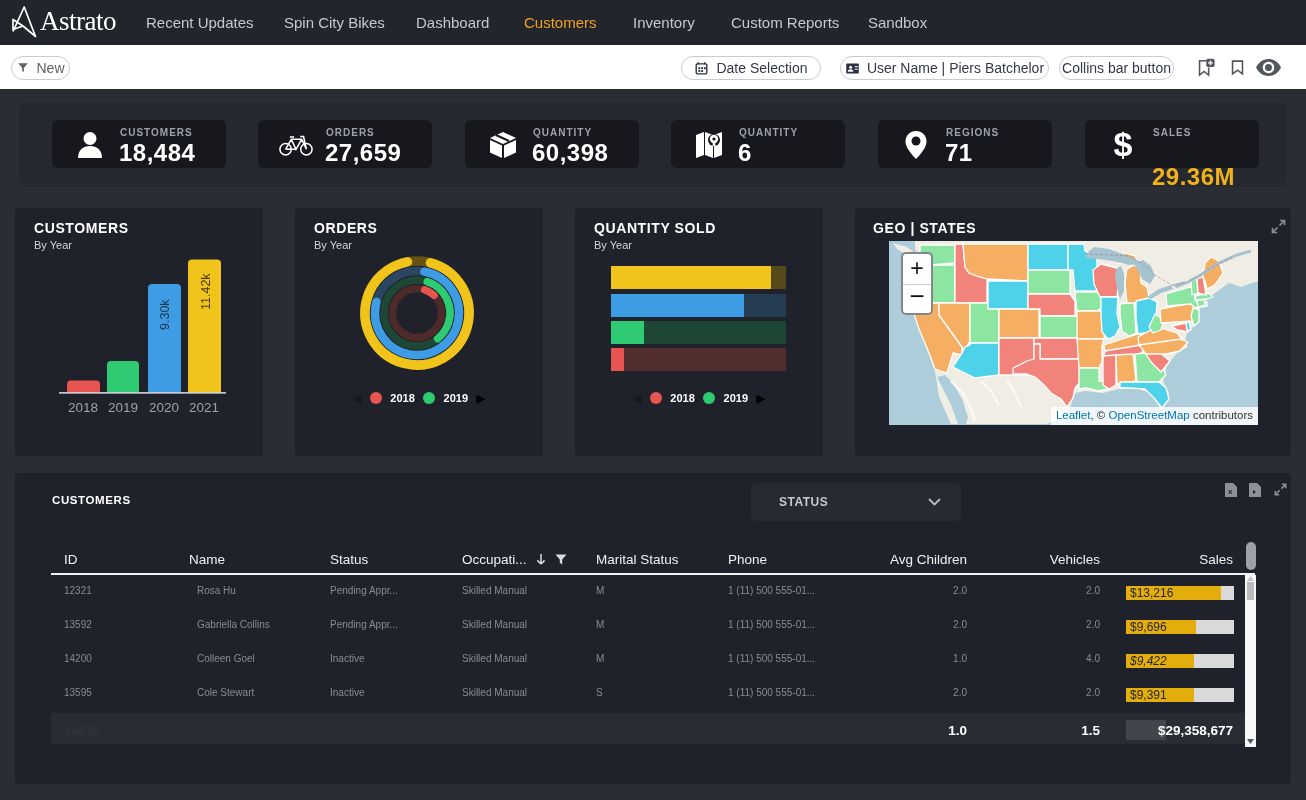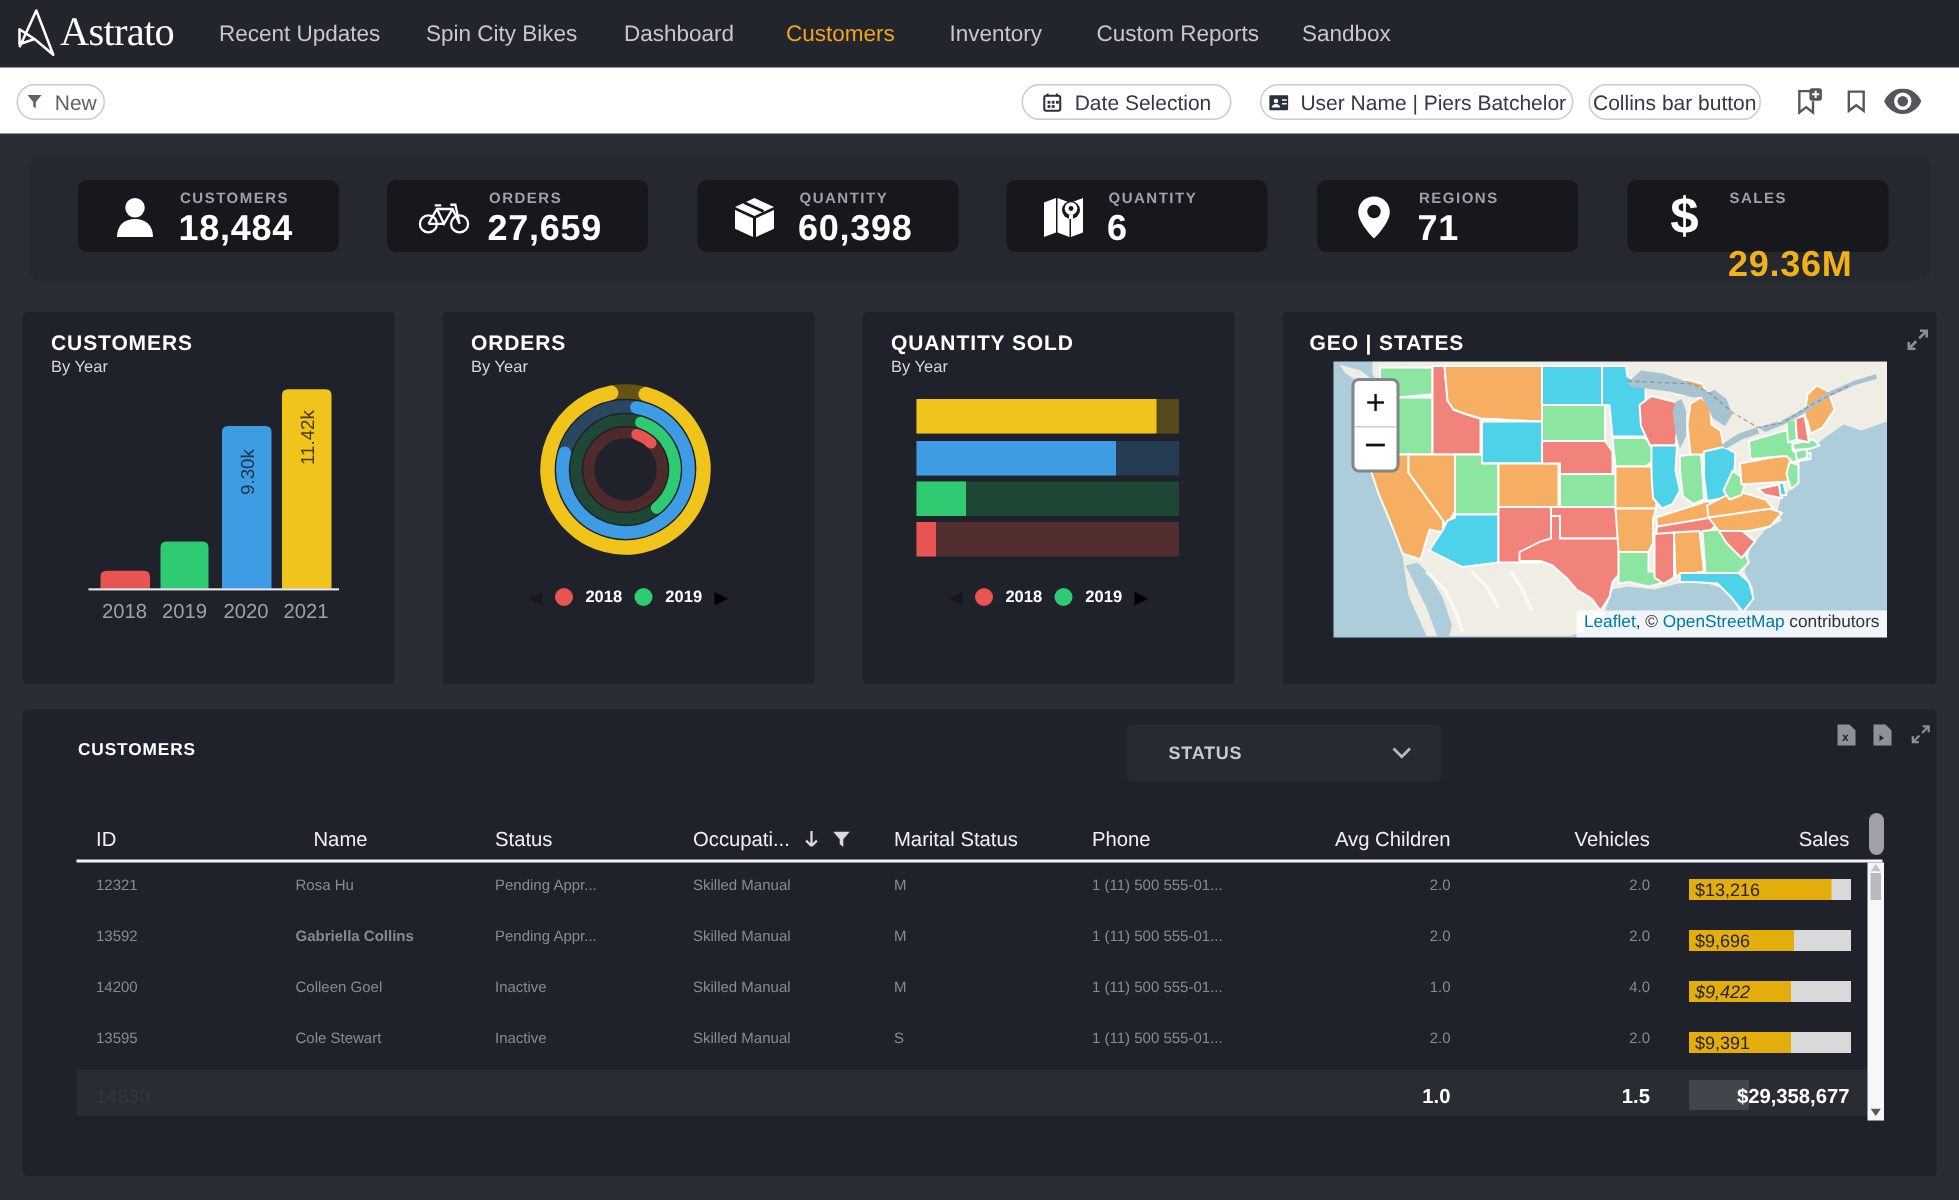--- a/index.html
+++ b/index.html
@@ -345,21 +345,21 @@
     </svg>
   <svg class="abs" style="left:1233px; top:9px;" width="14" height="16" viewBox="0 0 14 16">
       <path d="M1 1h8l4 4v10H1z" fill="#8d9199"></path>
       <path d="M5 8l3 2-3 2z" fill="#1f222a"></path>
     </svg>
   <svg class="abs" style="left:1258px; top:9px;" width="15" height="15" viewBox="0 0 17 17">
       <path d="M10 2.5h4.5V7 M14.5 2.5 L9.5 7.5 M7 14.5H2.5V10 M2.5 14.5 L7.5 9.5" stroke="#8b8e96" stroke-width="1.7" fill="none"></path>
     </svg>
 
   <div class="th" style="left:49px; top:79px;">ID</div>
-  <div class="th" style="left:194px; top:79px;">Name</div>
+  <div class="th" style="left:174px; top:79px;">Name</div>
   <div class="th" style="left:315px; top:79px;">Status</div>
   <div class="th" style="left:447px; top:79px;">Occupati...</div>
   <svg class="abs" style="left:520px; top:80px;" width="12" height="13" viewBox="0 0 12 13">
       <path d="M6 1v10M6 11l-3.6-3.6M6 11l3.6-3.6" stroke="#d9dbdf" stroke-width="1.5" fill="none"></path>
     </svg>
   <svg class="abs" style="left:540px; top:81px;" width="12" height="11" viewBox="0 0 12 11">
       <path d="M0.5 0.5h11L7.2 5.5v5L4.8 8.8v-3.3z" fill="#d9dbdf"></path>
     </svg>
   <div class="th" style="left:581px; top:79px;">Marital Status</div>
   <div class="th" style="left:713px; top:79px;">Phone</div>
@@ -373,21 +373,21 @@
   <div class="td" style="left:315px; top:112px;">Pending Appr...</div>
   <div class="td" style="left:447px; top:112px;">Skilled Manual</div>
   <div class="td" style="left:581px; top:112px;">M</div>
   <div class="td" style="left:713px; top:112px;">1 (11) 500 555-01...</div>
   <div class="td tr-num" style="left:812px; top:112px; width:140px;">2.0</div>
   <div class="td tr-num" style="left:985px; top:112px; width:100px;">2.0</div>
   <div class="abs" style="left:1111px; top:112.5px; width:108px; height:14px; background:#d9d9d9;"></div>
   <div class="abs" style="left:1111px; top:112.5px; width:95px; height:14px; background:#e3ae0c; font-size:12px; color:#23252b; line-height:14px; padding-left:4px;">$13,216</div>
 
   <div class="td" style="left:49px; top:146px;">13592</div>
-  <div class="td" style="left:182px; top:146px;font-weight:bold;">Gabriella Collins</div>
+  <div class="td" style="left:182px; top:146px;">Gabriella Collins</div>
   <div class="td" style="left:315px; top:146px;">Pending Appr...</div>
   <div class="td" style="left:447px; top:146px;">Skilled Manual</div>
   <div class="td" style="left:581px; top:146px;">M</div>
   <div class="td" style="left:713px; top:146px;">1 (11) 500 555-01...</div>
   <div class="td tr-num" style="left:812px; top:146px; width:140px;">2.0</div>
   <div class="td tr-num" style="left:985px; top:146px; width:100px;">2.0</div>
   <div class="abs" style="left:1111px; top:146.5px; width:108px; height:14px; background:#d9d9d9;"></div>
   <div class="abs" style="left:1111px; top:146.5px; width:70px; height:14px; background:#e3ae0c; font-size:12px; color:#23252b; line-height:14px; padding-left:4px;">$9,696</div>
 
   <div class="td" style="left:49px; top:180px;">14200</div>

